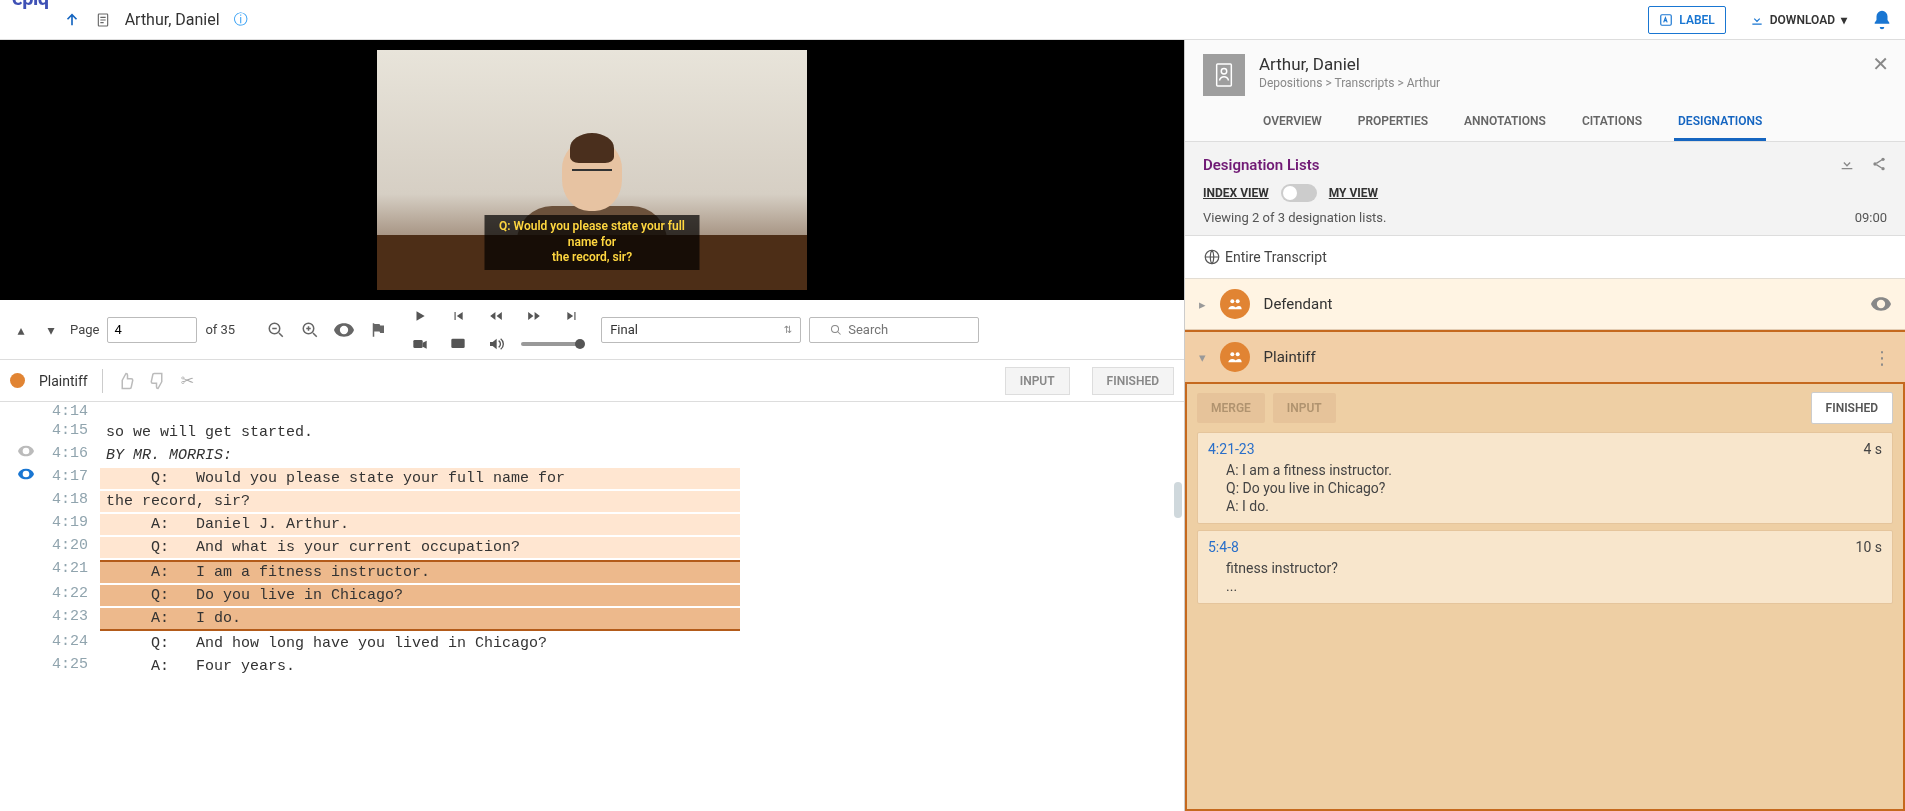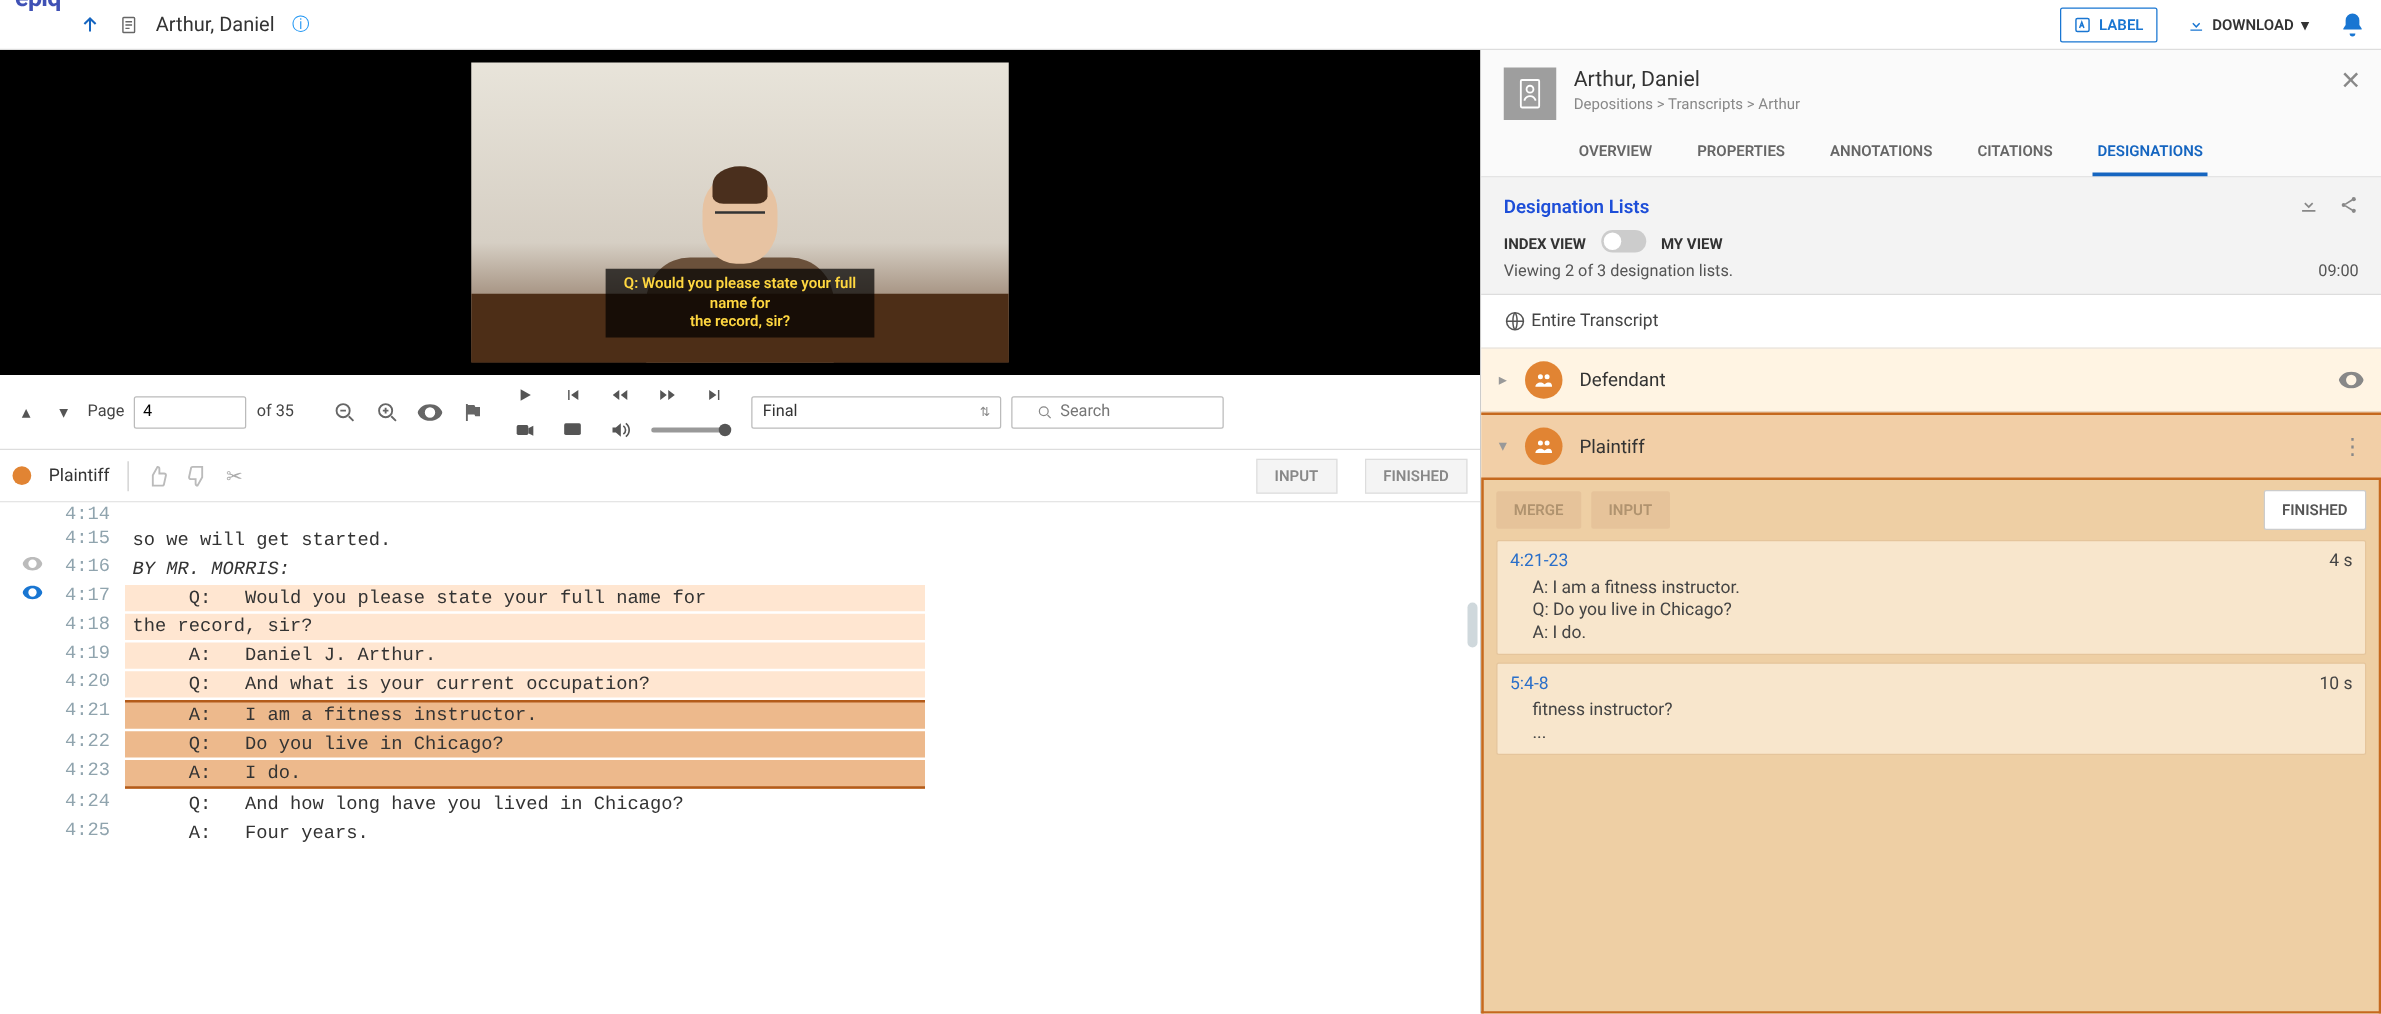--- a/index.html
+++ b/index.html
@@ -78,22 +78,22 @@
 .panel-head { padding:14px 18px 0; display:flex; gap:14px; background:#fafafa; border-bottom:1px solid #ddd; position:relative;}
 .doc-avatar { width:42px; height:42px; background:#9e9e9e; display:flex; align-items:center; justify-content:center; color:#fff; font-size:20px;}
 .panel-title { font-size:17px; color:#333;}
 .breadcrumb { font-size:12px; color:#888; margin-top:2px;}
 .close-x { position:absolute; right:16px; top:12px; color:#888; font-size:20px; cursor:pointer;}
 .tabs { display:flex; gap:28px; margin-top:16px; padding-bottom:0;}
 .tab { font-size:12px; font-weight:600; color:#666; padding:8px 4px 10px; cursor:pointer; border-bottom:3px solid transparent;}
 .tab.active { color:#1565c0; border-bottom-color:#1565c0;}
 
 .panel-sub { background:#f3f3f3; padding:14px 18px 10px; border-bottom:1px solid #ddd;}
-.panel-sub h3 { font-size:15px; font-weight:600; color:#1d4ed8; margin-bottom:10px;}
-.view-toggle { display:flex; align-items:flex-end; gap:12px; font-weight:700; font-size:12px; color:#333;}
+.panel-sub h3 { font-size:15px; font-weight:600; color:#701a75; margin-bottom:10px;}
+.view-toggle { display:flex; align-items:center; gap:12px; font-weight:700; font-size:12px; color:#333;text-decoration:underline;}
 .toggle-sw { width:36px; height:18px; background:#ccc; border-radius:10px; position:relative; cursor:pointer;}
 .toggle-sw::after{content:"";position:absolute;left:2px;top:2px;width:14px;height:14px;background:#fff;border-radius:50%;}
 .sub-actions{position:absolute;right:18px;top:14px;display:flex;gap:16px;color:#888;}
 .sub-actions span{cursor:pointer;font-size:18px;}
 .viewing-row{display:flex;justify-content:space-between;font-size:13px;color:#555;margin-top:8px;}
 
 .entire { background:#fff; padding:12px 18px; border-bottom:1px solid #e3ddd3; display:flex; align-items:center; gap:4px; font-size:14px; color:#444;}
 
 .list-item { display:flex; align-items:center; gap:14px; padding:10px 14px; background:#fbe7d2; border-bottom:1px solid #e3ccb3;}
 .list-item .chev{color:#999;cursor:pointer;}

